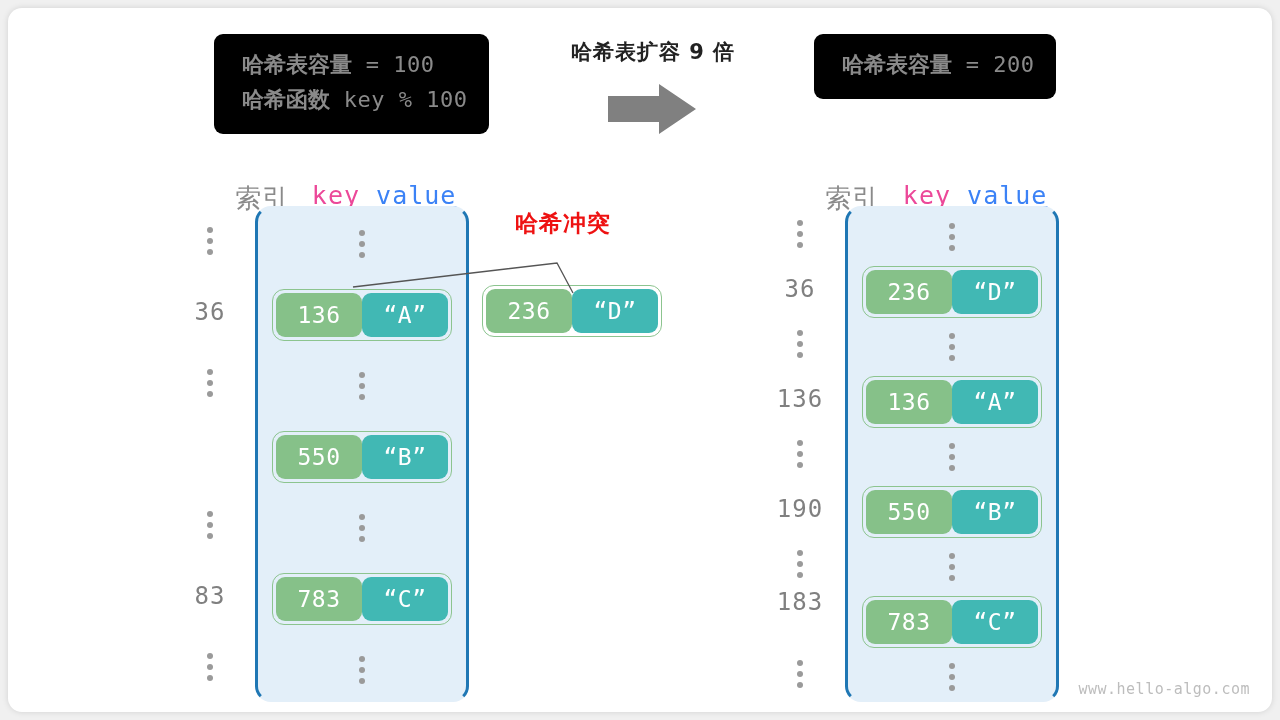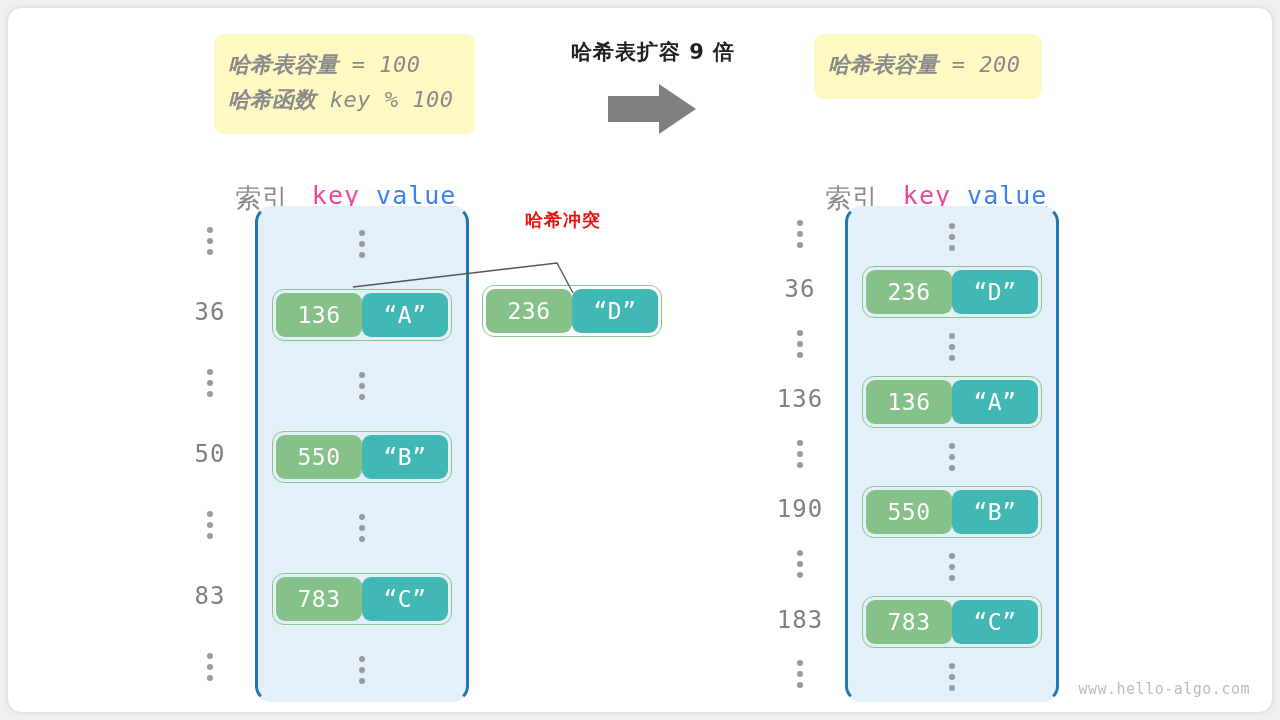--- a/index.html
+++ b/index.html
@@ -15,25 +15,24 @@
     width: 1264px; height: 704px;
     background: #ffffff;
     border-radius: 14px;
     box-shadow: 0 0 6px rgba(0,0,0,0.13);
     overflow: hidden;
   }
 
   
   .info-box {
     position: absolute;
-    background: #fef9c3;
+    background: #000000;
     border-radius: 9px;
-    padding: 14px 22px 16px 14px;
+    padding: 14px 22px 16px 28px;
     box-sizing: border-box;
-    font-style: italic;
   }
   .info-line {
     font-family: "DejaVu Sans Mono", "Liberation Mono", monospace;
     font-size: 22px;
     color: #8a8a8a;
     letter-spacing: 0.5px;
     white-space: pre;
     line-height: 1.58;
   }
   .info-line .lab {
@@ -143,21 +142,21 @@
   
   #collision-entry {
     position: absolute;
     left: 474px; top: 277px;
   }
   #collision-label {
     position: absolute;
     left: 470px; top: 200px;
     width: 170px;
     text-align: center;
-    font-size: 18px;
+    font-size: 23px;
     font-weight: bold;
     color: #ee1111;
     letter-spacing: 1px;
     white-space: pre;
   }
   #leader-lines {
     position: absolute;
     left: 0; top: 0;
     width: 1264px; height: 704px;
     pointer-events: none;
@@ -217,21 +216,20 @@
           </div>
         </div>
         <div class="idx-cell" style="top: 70.8571px; height: 70.8571px;">36</div>
         <div class="idx-cell" style="top: 141.714px; height: 70.8571px;">
           <div class="vdots">
             <i></i>
             <i></i>
             <i></i>
           </div>
         </div>
-        <div class="idx-cell" style="top: 212.571px; height: 70.8571px;">50</div>
         <div class="idx-cell" style="top: 283.429px; height: 70.8571px;">
           <div class="vdots">
             <i></i>
             <i></i>
             <i></i>
           </div>
         </div>
         <div class="idx-cell" style="top: 354.286px; height: 70.8571px;">83</div>
         <div class="idx-cell" style="top: 425.143px; height: 70.8571px;">
           <div class="vdots">
@@ -317,21 +315,21 @@
           </div>
         </div>
         <div class="idx-cell" style="top: 275.556px; height: 55.1111px;">190</div>
         <div class="idx-cell" style="top: 330.667px; height: 55.1111px;">
           <div class="vdots">
             <i></i>
             <i></i>
             <i></i>
           </div>
         </div>
-        <div class="idx-cell" style="top: 386px; height: 55.1111px; text-align: center;">183</div>
+        <div class="idx-cell" style="top: 368px; height: 55.1111px; text-align: center;">183</div>
         <div class="idx-cell" style="top: 440.889px; height: 55.1111px;">
           <div class="vdots">
             <i></i>
             <i></i>
             <i></i>
           </div>
         </div>
       </div>
     <div class="bucket-box" id="bucket-after" style="left: 84px; top: 0px; width: 214px; height: 496px;">
         <div class="bucket-cell" style="top: 0px; height: 55.1111px;">

